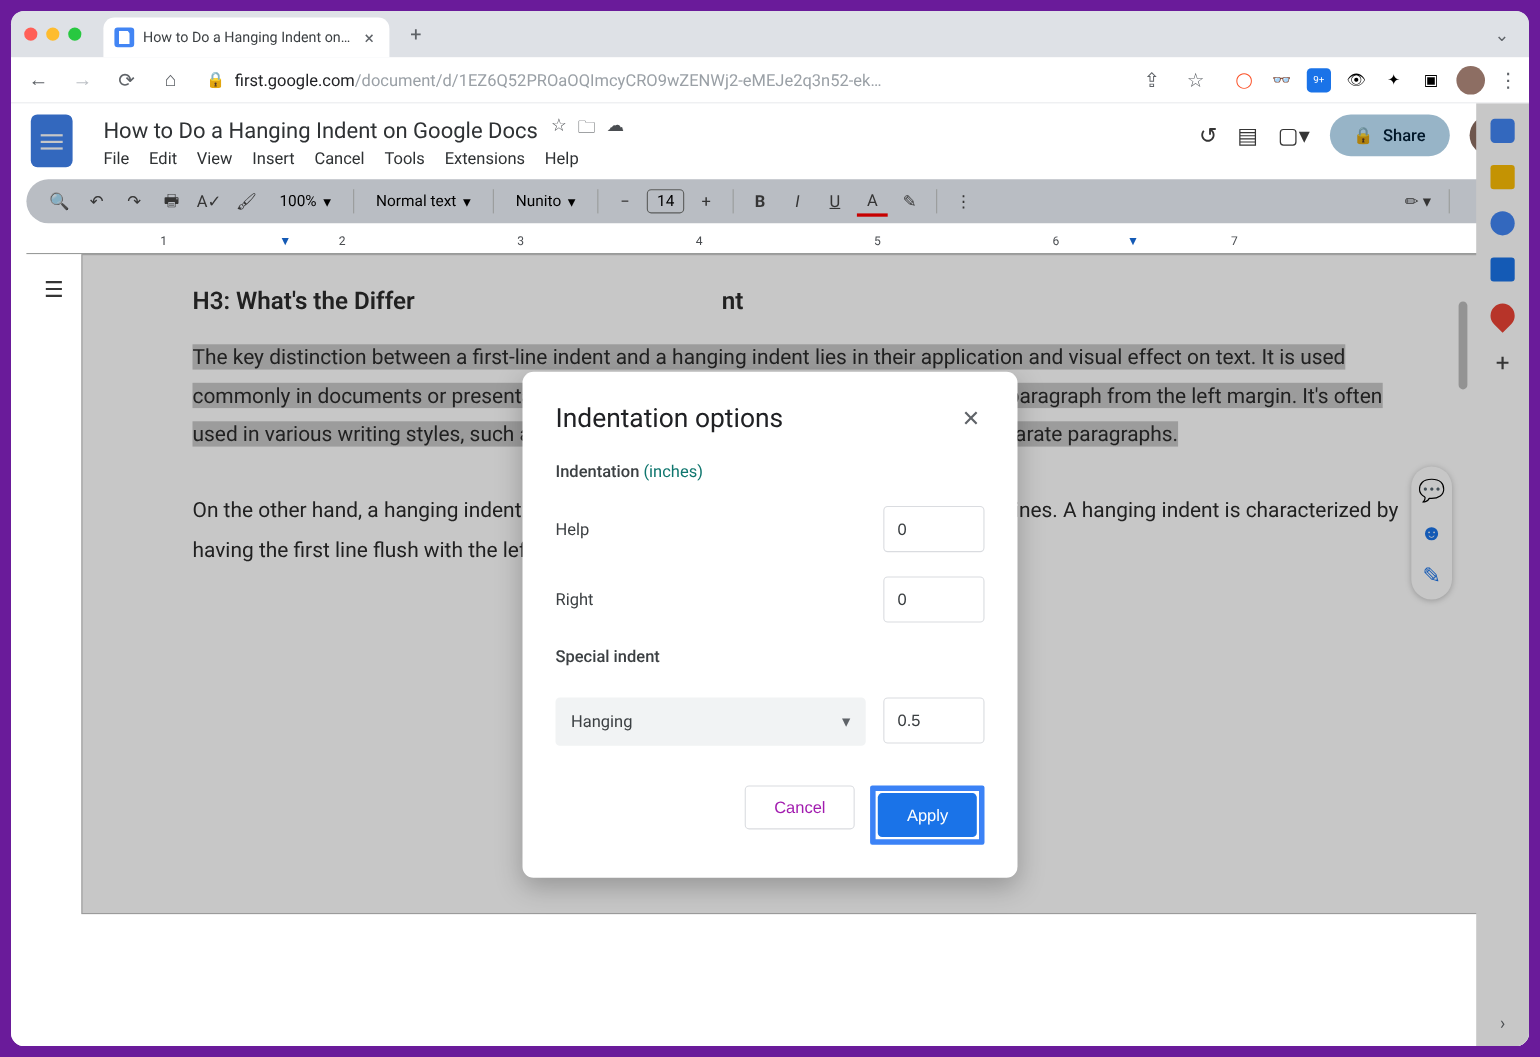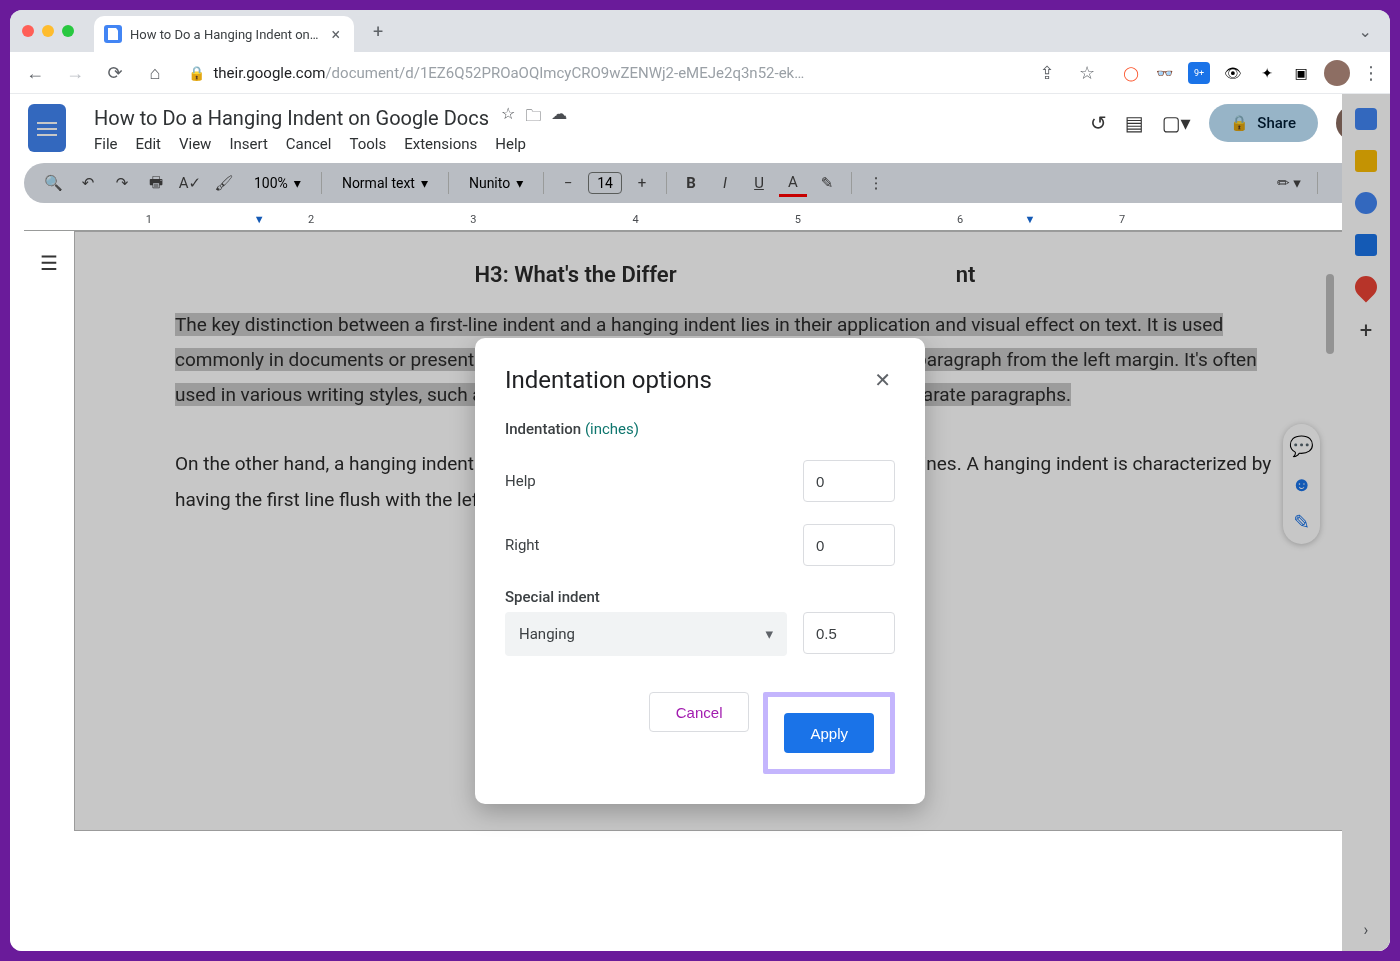--- a/index.html
+++ b/index.html
@@ -60,21 +60,21 @@
 
 
 .ruler { height:18px; margin:0 14px; position:relative; font-size:11px; color:#5f6368; border-bottom:1px solid #c4c7c5;}
 .ruler-tick { position:absolute; top:0;}
 
 
 .doc-canvas { display:flex; margin:0 14px;}
 .left-gutter { width:50px; display:flex; flex-direction:column; align-items:center; padding-top:20px; gap:14px;}
 .outline-icon { color:#444; font-size:20px;}
 .page { flex:1; background:#fff; border:1px solid #c7c7c7; min-height:600px; padding:30px 100px 60px;}
-.doc-h3{font-size:22px; font-weight:600; color:#2a2a2a; margin-bottom:20px;text-align:center;}
+.doc-h3{font-size:22px; font-weight:600; color:#2a2a2a; margin-bottom:20px;}
 .doc-p { font-size:19px; line-height:1.85; color:#2a2a2a;}
 .hl { background:#c8c8c8;}
 .right-sidepanel { position:absolute; right:0; top:0; bottom:0; width:48px; background:#fff; display:flex; flex-direction:column; align-items:center; gap:20px; padding-top:14px;}
 .side-icon { width:22px; height:22px;}
 .cal-icon{background:#4285f4;border-radius:4px;}
 .keep-icon{background:#fbbc04;border-radius:3px;}
 .tasks-icon{background:#4285f4;border-radius:50%;}
 .contacts-icon{background:#1a73e8;border-radius:3px;}
 .maps-icon{background:#ea4335;border-radius:50% 50% 50% 0;transform:rotate(-45deg);}
 .side-plus{color:#444;font-size:22px;}
@@ -87,28 +87,28 @@
 
 .modal { position:absolute; left:50%; top:244px; transform:translateX(-50%); width:450px; background:#fff; border-radius:10px; box-shadow:0 8px 24px rgba(0,0,0,.25); padding:26px 30px 30px; z-index:50;}
 .modal-header { display:flex; justify-content:space-between; align-items:center; margin-bottom:24px;}
 .modal-title { font-size:24px; color:#202124; font-weight:400; font-family:'Google Sans',Roboto,Arial,sans-serif;}
 .modal-close { color:#5f6368; font-size:20px; cursor:pointer; padding:4px;}
 .section-label { font-size:15px; color:#3c4043; font-weight:500;}
 .section-label .sub{color:#0f766e;font-weight:400;}
 .form-row { display:flex; justify-content:space-between; align-items:center; margin:22px 0;}
 .form-label { font-size:15px; color:#3c4043;}
 .form-input { width:92px; height:42px; border:1px solid #dadce0; border-radius:4px; padding:0 12px; font-size:15px; color:#3c4043;}
-.special-row { display:flex; gap:16px; margin-top:6px;}
+.special-row { display:flex; gap:16px; margin-top:28px;}
 .dropdown { flex:1; height:44px; background:#f1f3f4; border:none; border-radius:4px; padding:0 14px; display:flex; align-items:center; justify-content:space-between; font-size:15px; color:#3c4043;}
 .dropdown-caret{color:#5f6368;}
 .modal-actions { display:flex; justify-content:flex-end; gap:14px; margin-top:36px;}
 .btn { height:40px; padding:0 26px; border-radius:4px; font-size:15px; font-weight:500; display:flex; align-items:center; cursor:pointer; border:none;}
 .btn-cancel { background:#fff; color:#a21caf; border:1px solid #dadce0;}
 .btn-apply { background:#1a73e8; color:#fff;}
-.apply-highlight { border:5px solid #c4b5fd; padding:16px; border-radius:2px;}
+.apply-highlight { border:5px solid #3b82f6; padding:2px; border-radius:2px;}
 
 .scroll-indicator { position:absolute; right:56px; top:180px; width:8px; height:80px; background:#bdbdbd; border-radius:4px;}
 </style>
 </head>
 <body>
 
 <div class="outer-frame">
 <div class="browser-window">
 
   <div class="tab-strip">
@@ -126,21 +126,21 @@
     <div class="tab-overflow">⌄</div>
   </div>
 
   <div class="addr-bar">
     <div class="nav-btn">←</div>
     <div class="nav-btn disabled">→</div>
     <div class="nav-btn">⟳</div>
     <div class="nav-btn">⌂</div>
     <div class="url-field">
       <span class="lock-icon">🔒</span>
-      <span class="url-text"><span class="host">their.google.com</span><span>/document/d/1EZ6Q52PROaOQImcyCRO9wZENWj2-eMEJe2q3n52-ek…</span></span>
+      <span class="url-text"><span class="host">first.google.com</span><span>/document/d/1EZ6Q52PROaOQImcyCRO9wZENWj2-eMEJe2q3n52-ek…</span></span>
     </div>
     <div class="nav-btn">⇪</div>
     <div class="nav-btn">☆</div>
     <div class="ext-icons">
       <div class="ext-icon" style="color:#fb542b">◯</div>
       <div class="ext-icon">👓</div>
       <div class="ext-icon" style="background:#1a73e8;color:#fff;border-radius:4px;font-size:9px;padding:2px;">
             <span>9+</span>
           </div>
       <div class="ext-icon">👁</div>

